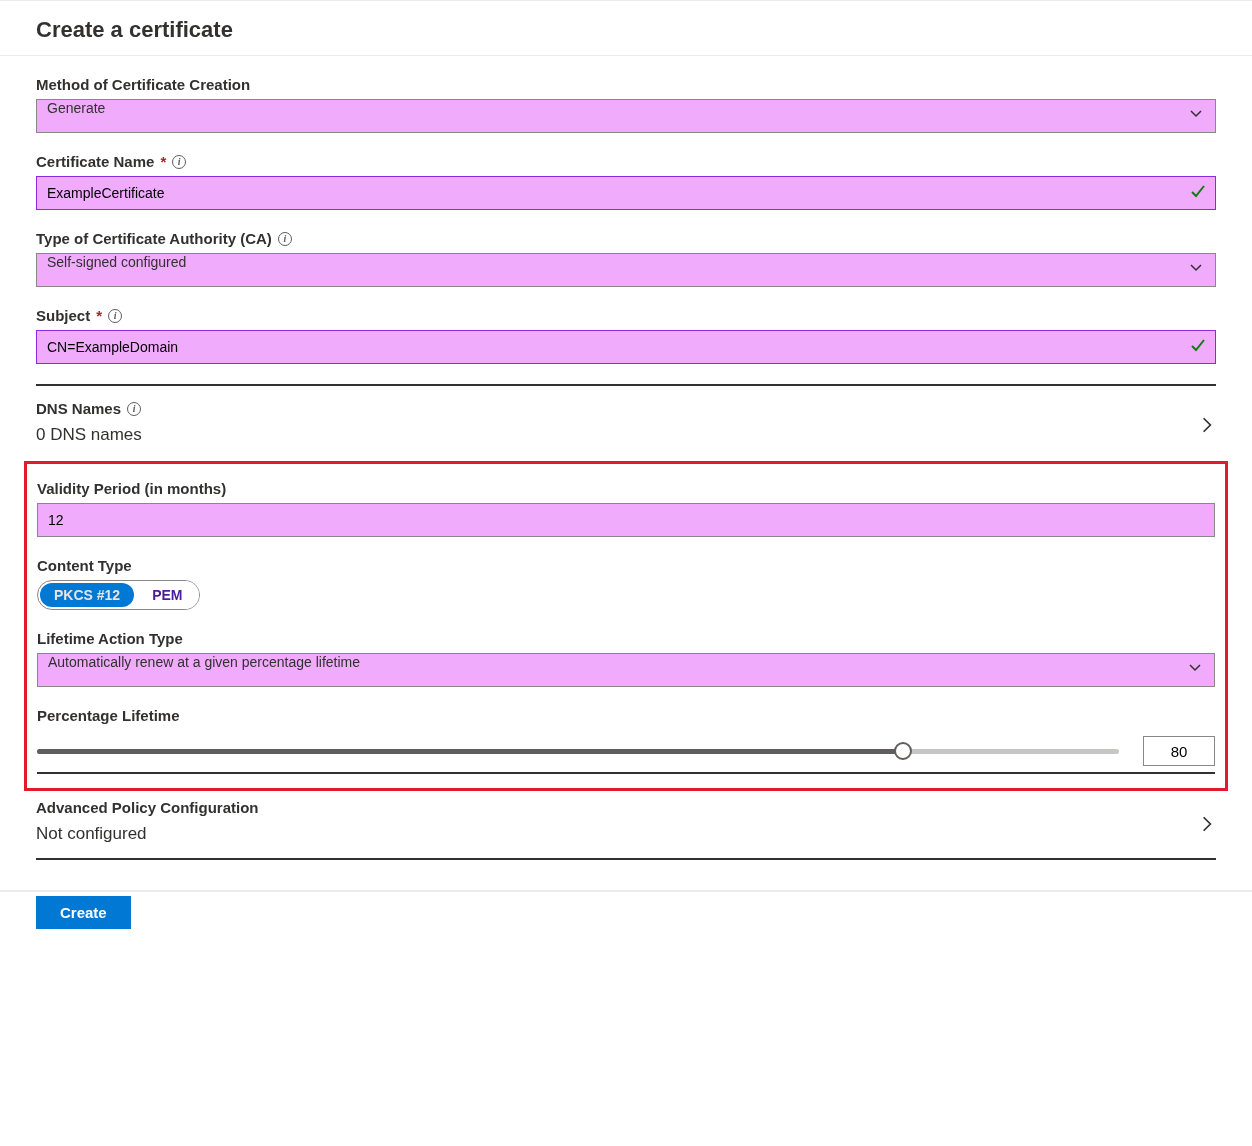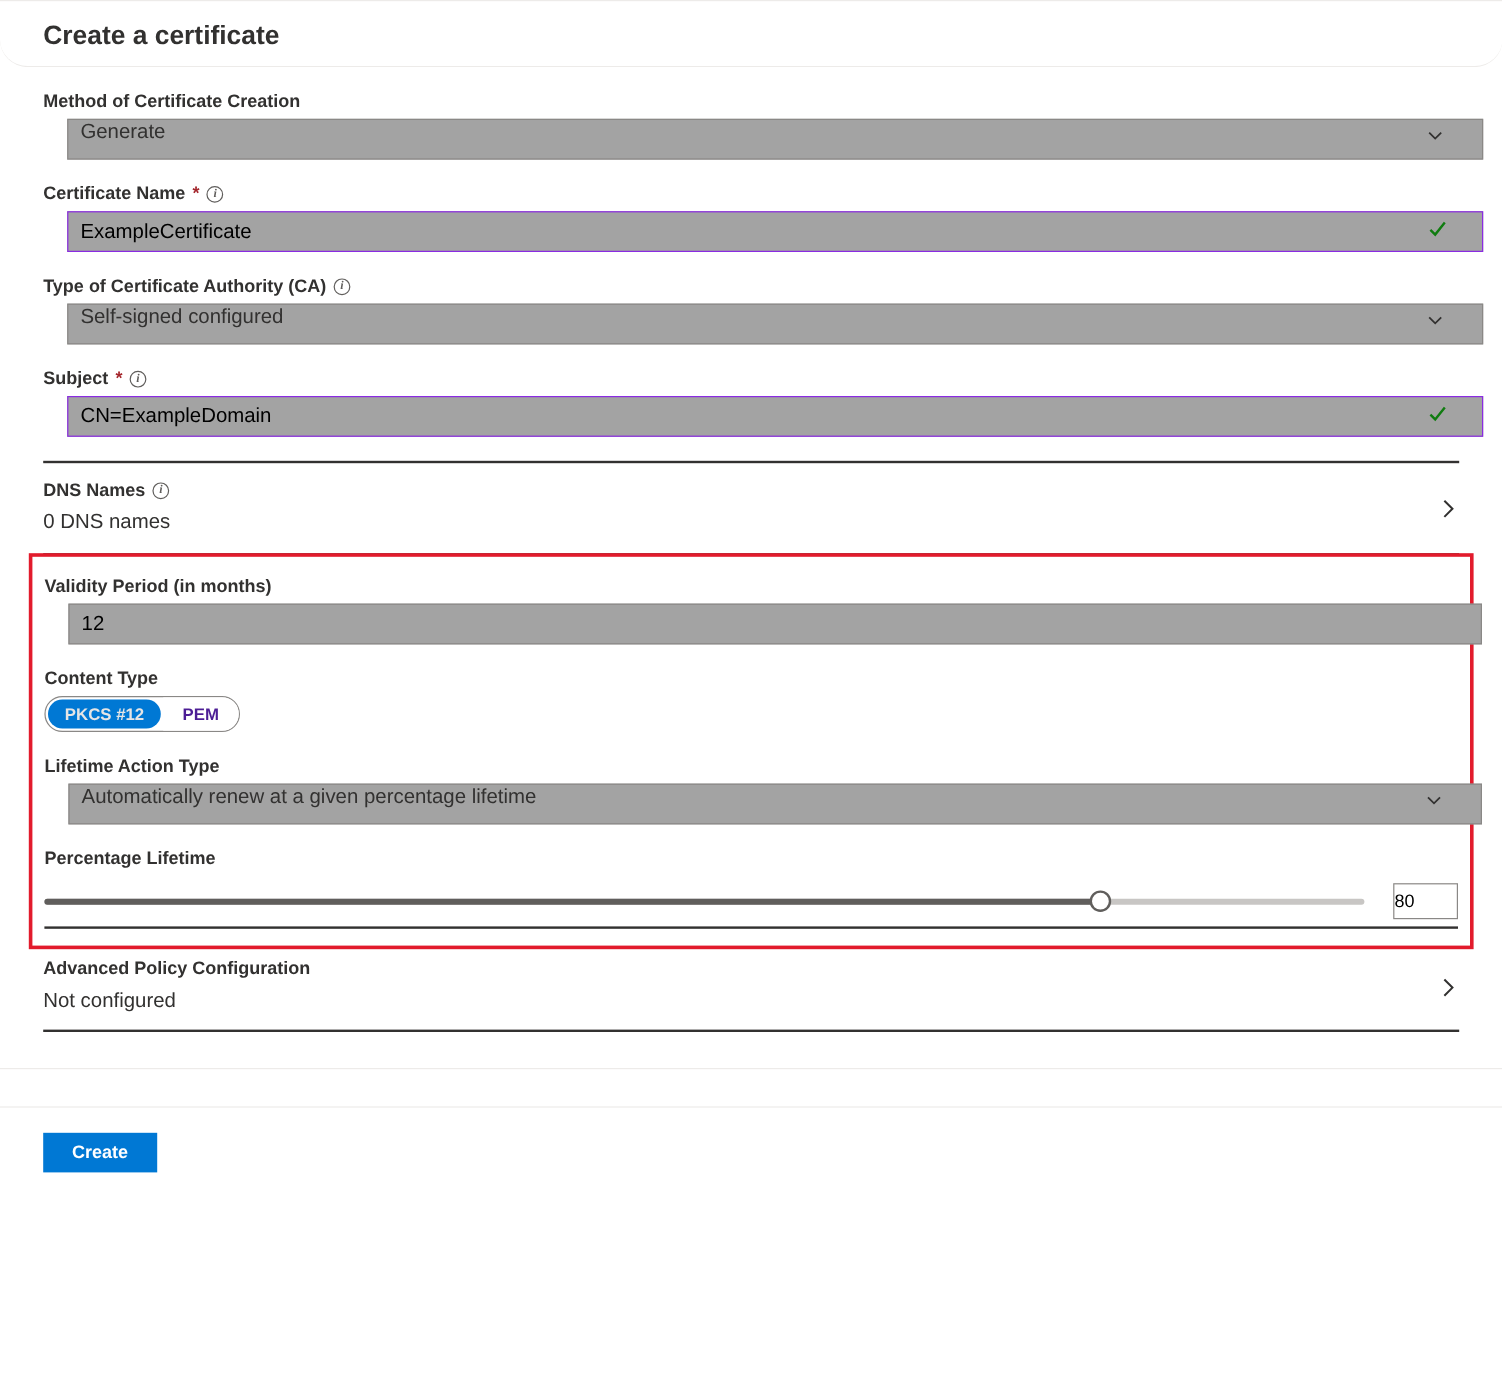--- a/index.html
+++ b/index.html
@@ -12,21 +12,20 @@
   .panel {
     border-top: 1px solid #edebe9;
     border-bottom: 1px solid #edebe9;
     padding: 0;
   }
   .page-title {
     font-size: 22px;
     font-weight: 700;
     padding: 16px 0 12px 36px;
     border-bottom: 1px solid #edebe9;
-    border-radius: 23px;
   }
   .form {
     padding: 20px 36px 10px 36px;
   }
   .field {
     margin-bottom: 20px;
   }
   .label {
     font-size: 15px;
     font-weight: 600;
@@ -45,26 +44,25 @@
     font-size: 10px;
     font-style: italic;
     font-family: Georgia, serif;
     color: #605e5c;
     line-height: 1;
   }
   .select, .text-input {
     width: 100%;
     height: 34px;
     border: 1px solid #8a8886;
-    background: #a3a3a3;
+    background: #f0abfc;
     padding: 0 36px 0 10px;
-    font-size: 17px;
+    font-size: 14px;
     font-family: inherit;
     position: relative;
-    margin-left: 20px;
   }
   .select-wrap, .input-wrap {
     position: relative;
   }
   .chevron-down {
     position: absolute;
     right: 12px;
     top: 50%;
     transform: translateY(-55%);
     pointer-events: none;
@@ -152,30 +150,29 @@
   .thumb {
     position: absolute;
     width: 18px; height: 18px;
     background: #fff;
     border: 2px solid #605e5c;
     border-radius: 50%;
     transform: translateX(-50%);
     top: 1px;
   }
   .slider-value {
-    width: 54px;
+    width: 72px;
     height: 30px;
     border: 1px solid #8a8886;
-    text-align: left;
+    text-align: center;
     font-size: 15px;
   }
   .footer {
     border-top: 1px solid #edebe9;
-    padding: 21px 0 16px 36px;
-    margin-top: 31px;
+    padding: 4px 0 16px 36px;
   }
   .btn-primary {
     background: #0078d4;
     color: #fff;
     border: none;
     font-size: 15px;
     font-weight: 600;
     padding: 8px 24px;
     cursor: pointer;
   }

